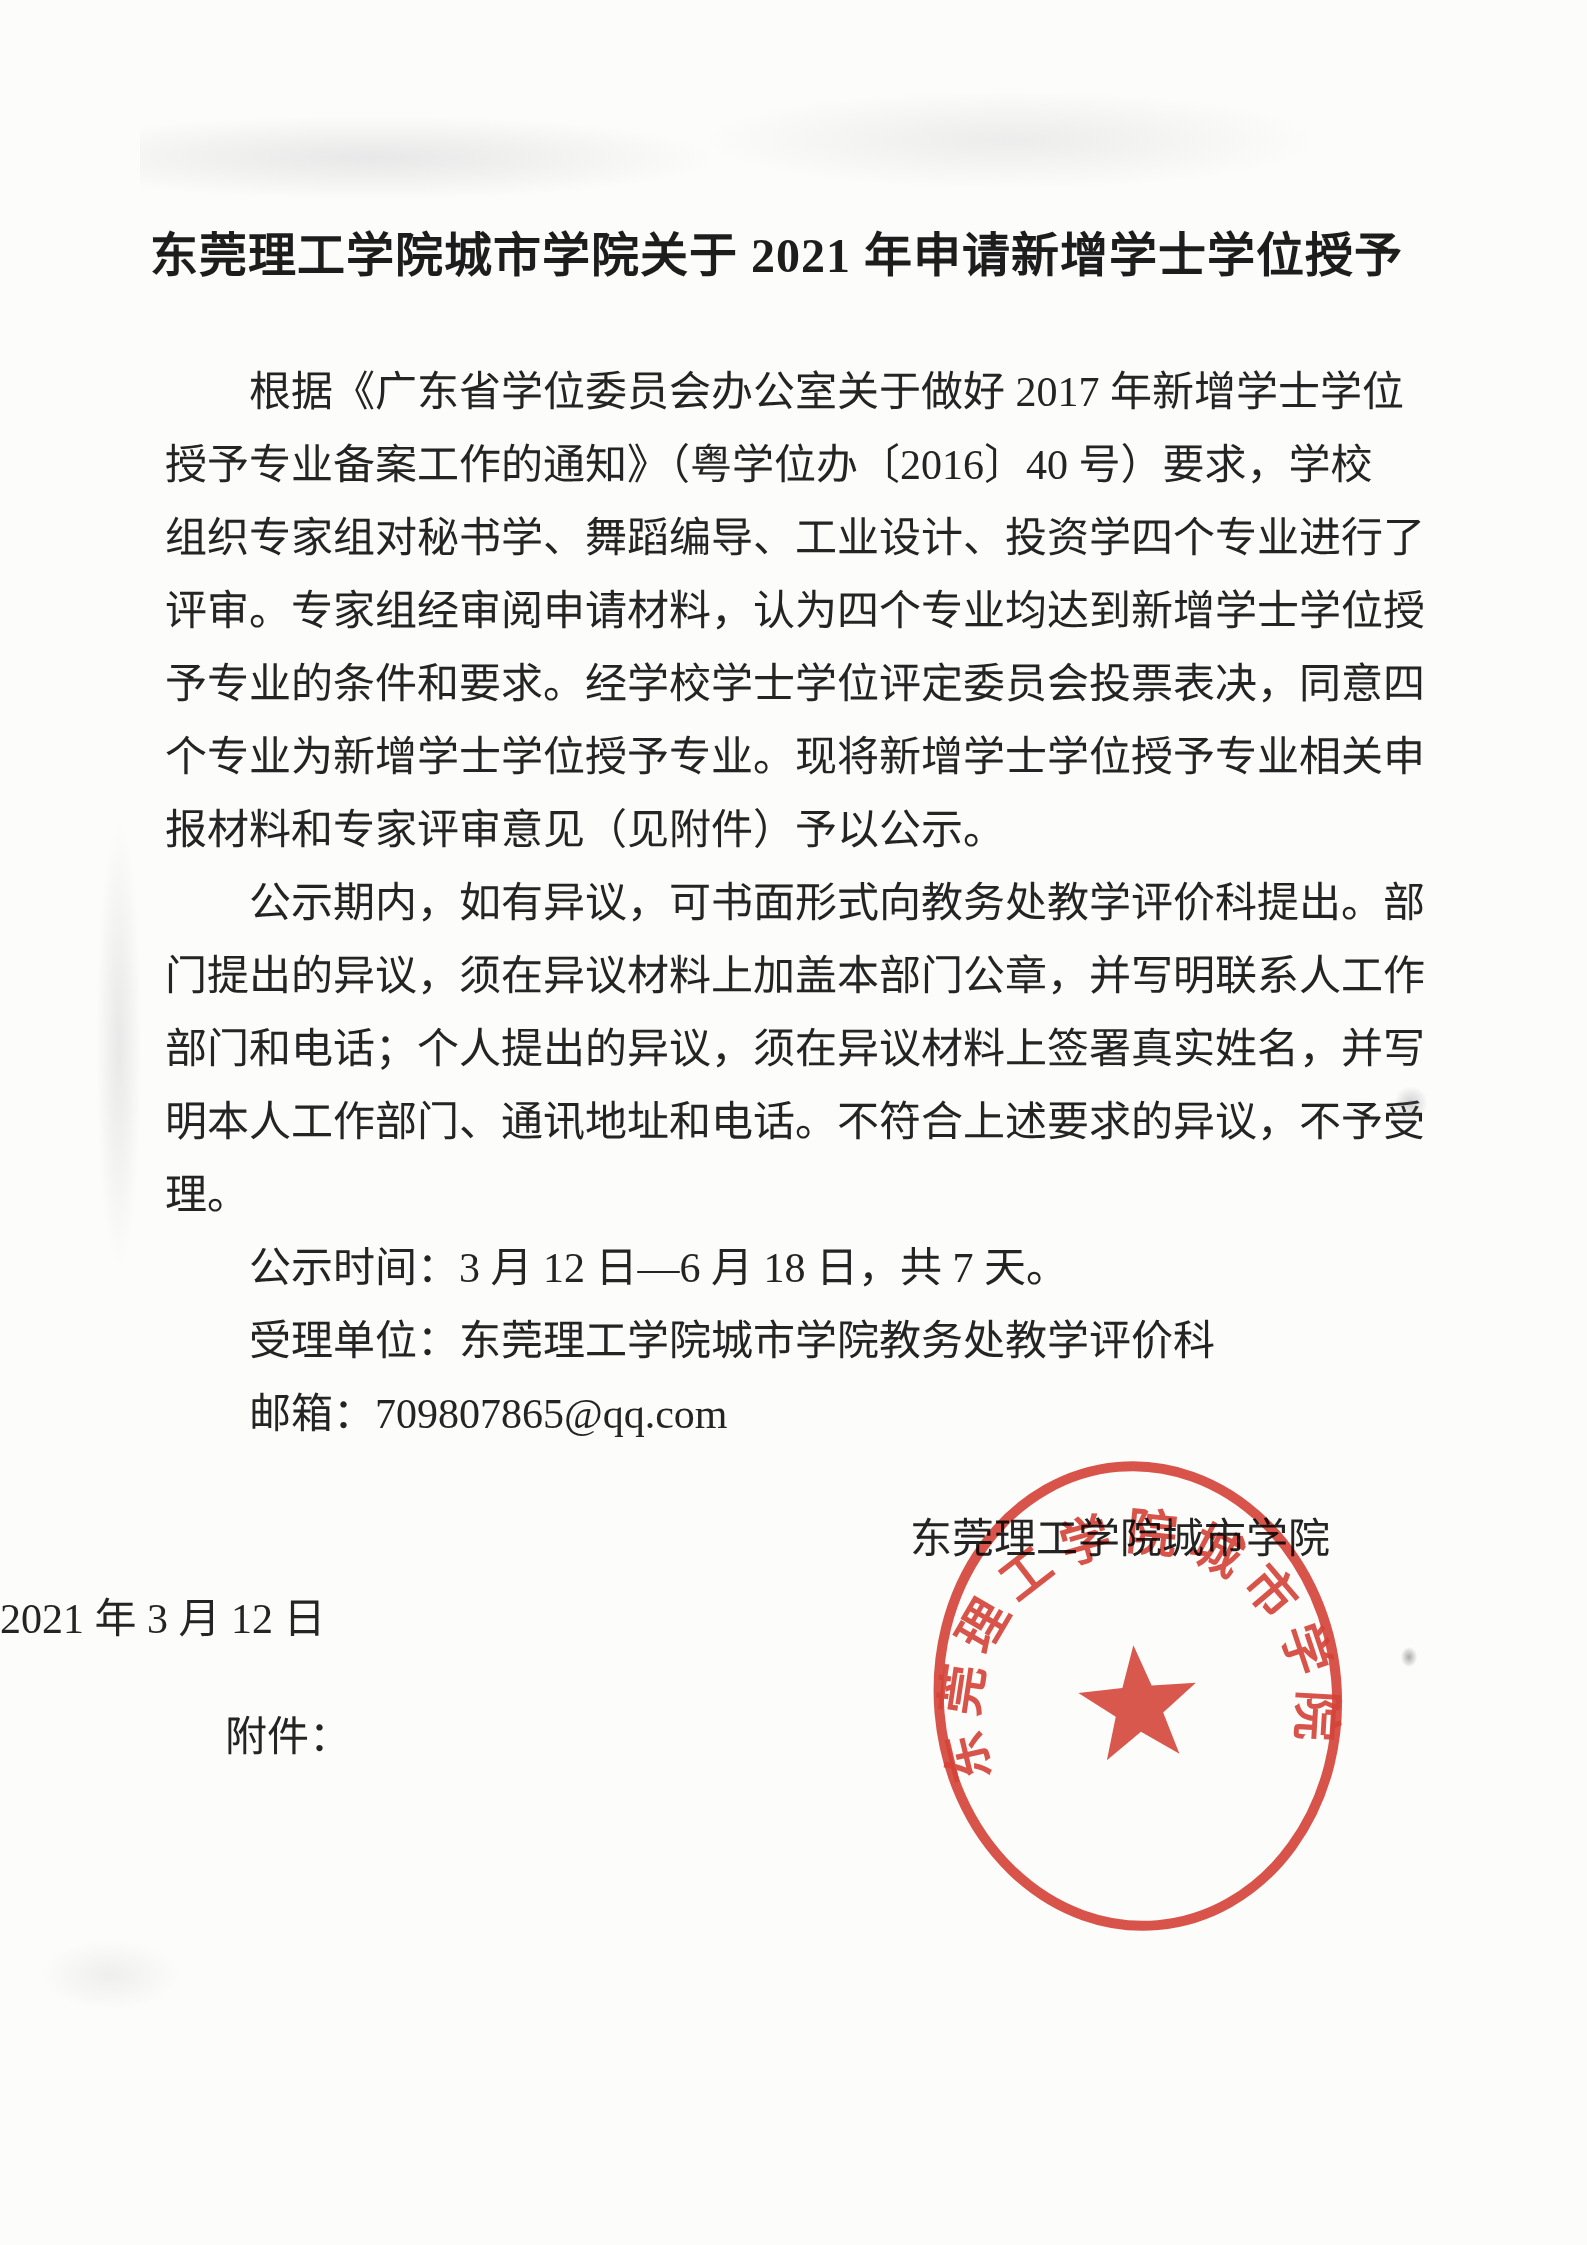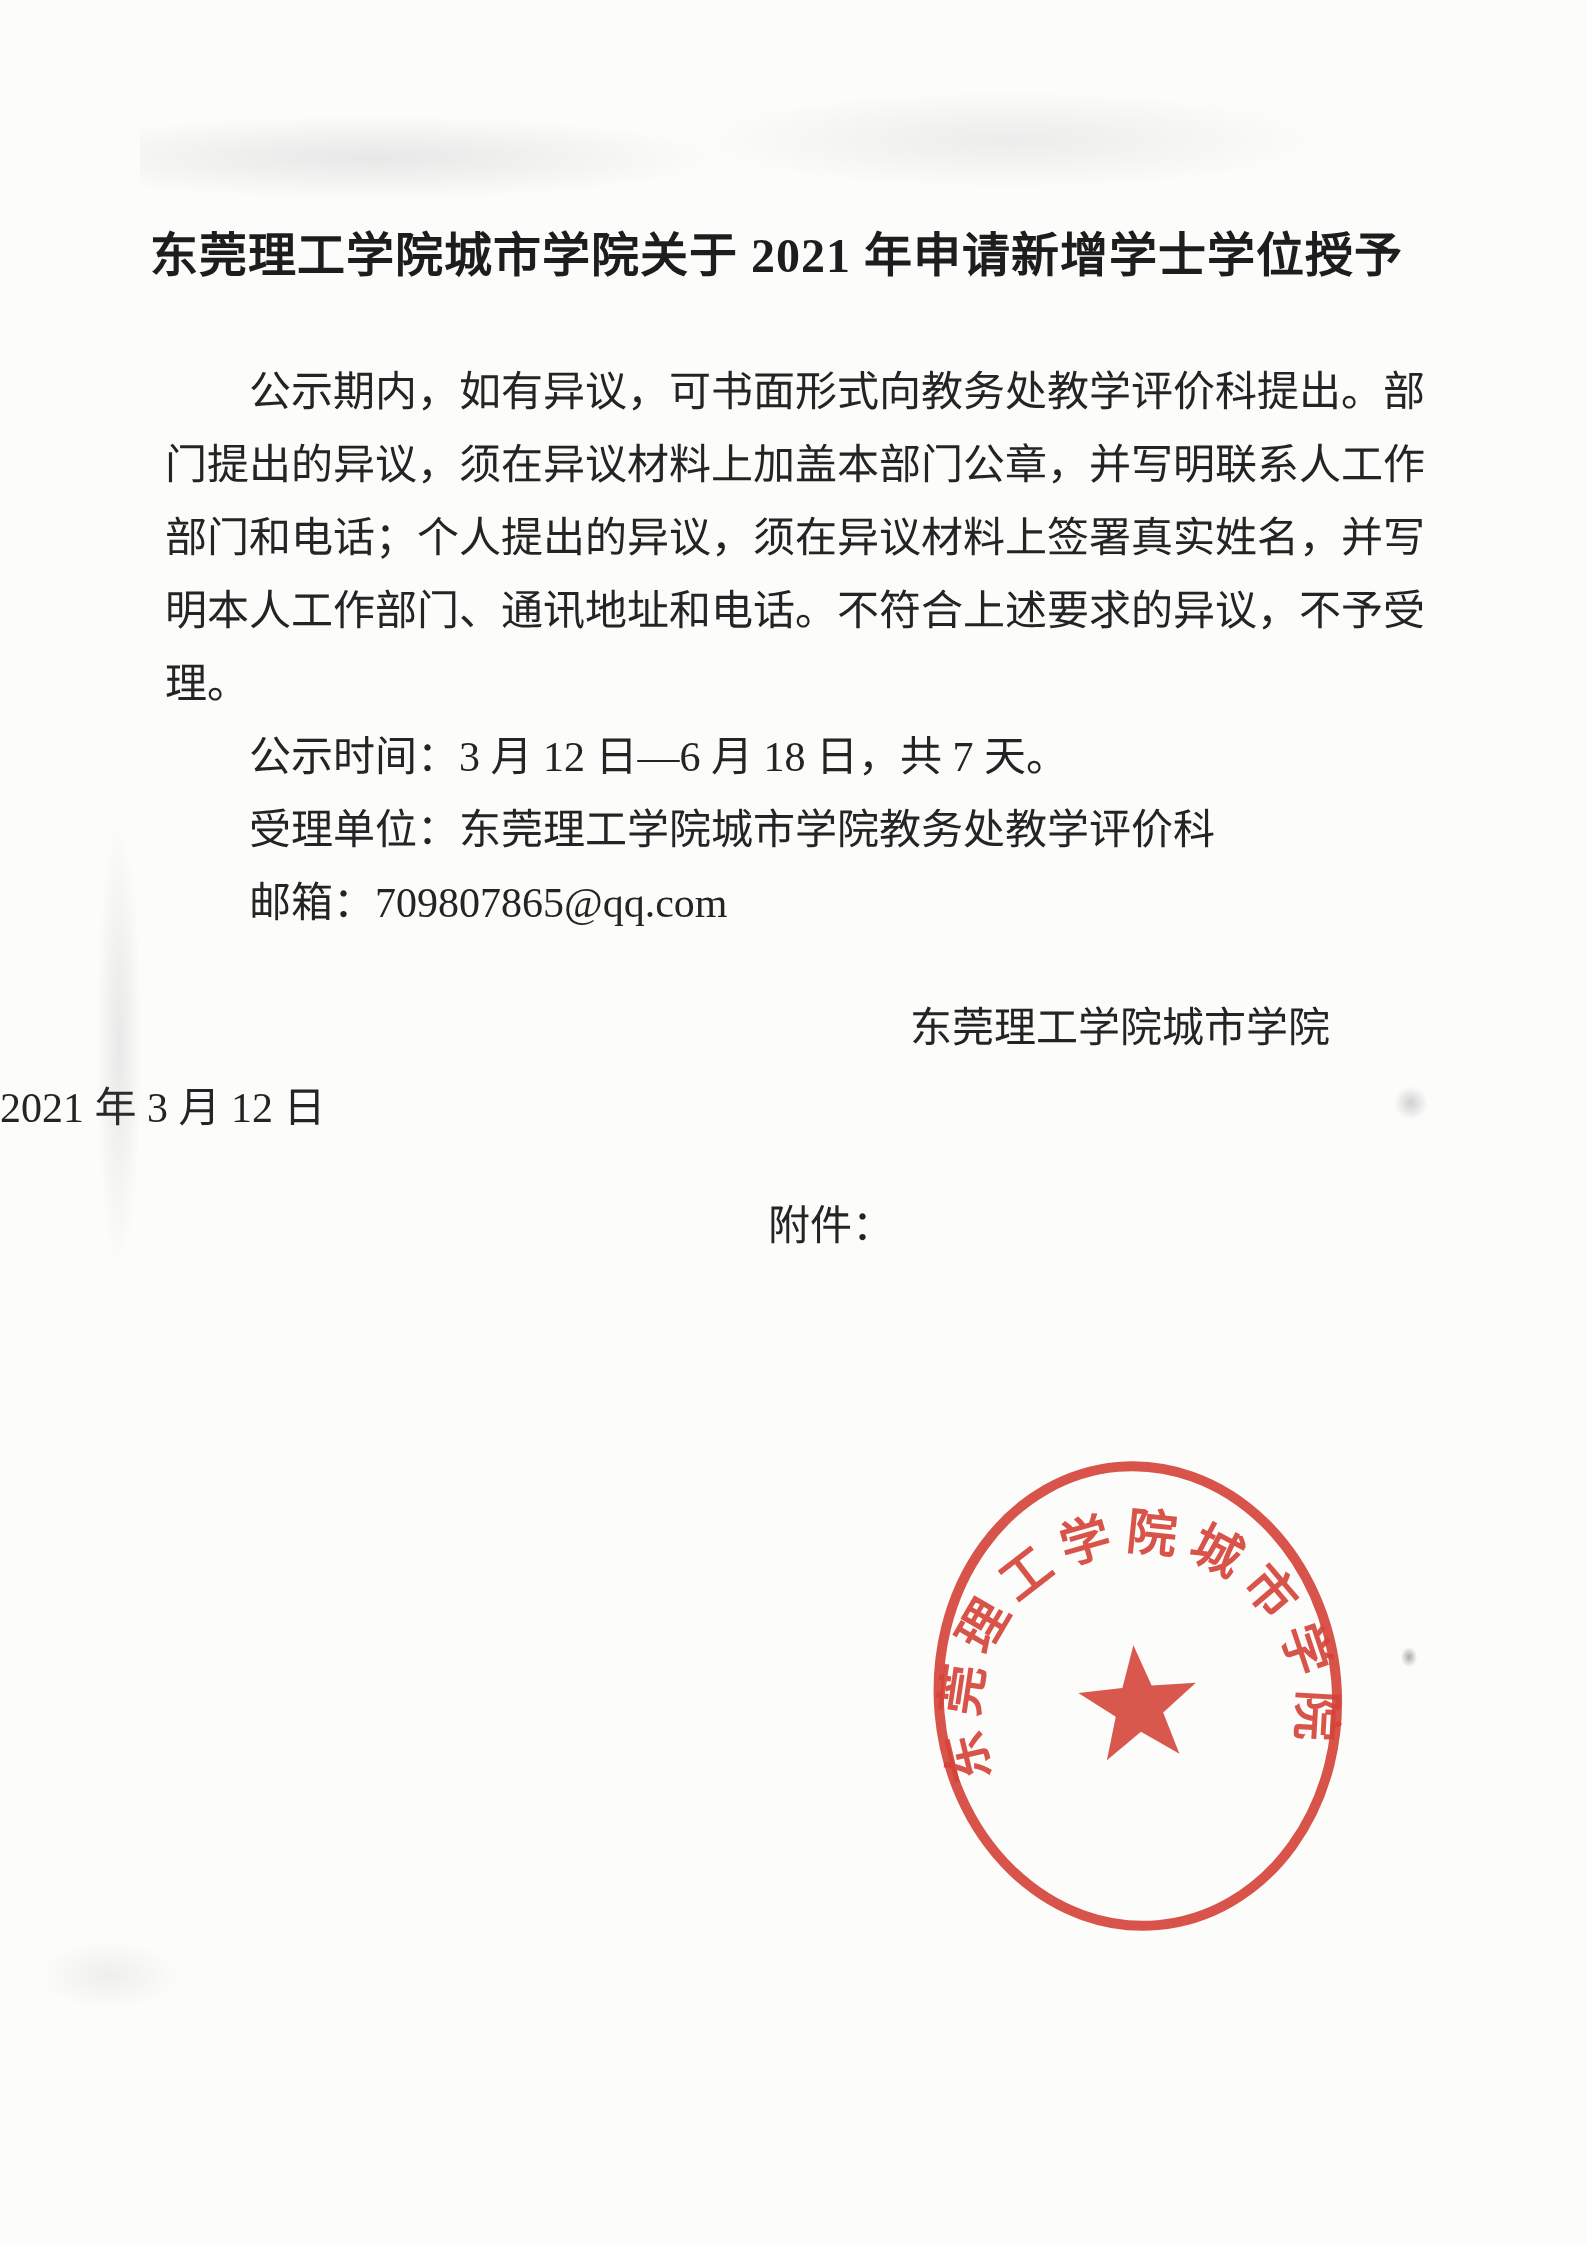--- a/index.html
+++ b/index.html
@@ -61,21 +61,21 @@
   }
   .sig-org{margin:0 257px 0 0;text-align:right;white-space:nowrap;}
   .sig-date{margin:0 297px 0 0;text-align:left;white-space:nowrap;}
 
   .attachment{
     margin:42px 150px 0 165px;
     font-size:42px;
     line-height:73px;
     color:#242424;
   }
-  .att-label{margin:0 0 0 60px;text-align:center;}
+  .att-label{margin:0 0 0 60px;}
   .att-item{margin:0 0 0 128px;white-space:nowrap;}
 
   .seal{
     position:absolute;
     left:912px;top:1452px;
     width:452px;height:492px;
     mix-blend-mode:multiply;
     opacity:.93;
     transform:rotate(-5deg);
   }
@@ -90,20 +90,27 @@
   <div class="smudge sm3"></div>
   <div class="smudge sm4"></div>
   <div class="smudge sm5"></div>
   <div class="smudge sm6"></div>
 
   <h1 class="title">
     <span class="t-line">东莞理工学院城市学院关于 2021 年申请新增学士学位授予</span>
   </h1>
 
   <div class="body-text">
+    <p class="para">根据《广东省学位委员会办公室关于做好 2017 年新增学士学位
+授予专业备案工作的通知》（粤学位办〔2016〕40 号）要求，学校
+组织专家组对秘书学、舞蹈编导、工业设计、投资学四个专业进行了
+评审。专家组经审阅申请材料，认为四个专业均达到新增学士学位授
+予专业的条件和要求。经学校学士学位评定委员会投票表决，同意四
+个专业为新增学士学位授予专业。现将新增学士学位授予专业相关申
+报材料和专家评审意见（见附件）予以公示。</p>
     <p class="para">公示期内，如有异议，可书面形式向教务处教学评价科提出。部
 门提出的异议，须在异议材料上加盖本部门公章，并写明联系人工作
 部门和电话；个人提出的异议，须在异议材料上签署真实姓名，并写
 明本人工作部门、通讯地址和电话。不符合上述要求的异议，不予受
 理。</p>
     <p class="line">公示时间：3 月 12 日—6 月 18 日，共 7 天。</p>
     <p class="line">受理单位：东莞理工学院城市学院教务处教学评价科</p>
     <p class="line">邮箱：709807865@qq.com</p>
   </div>
 

